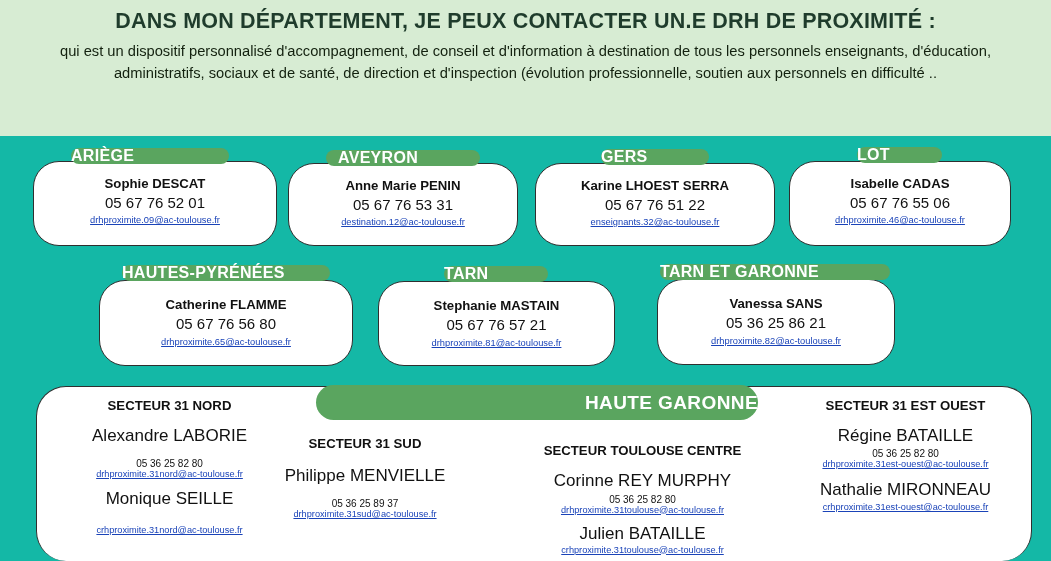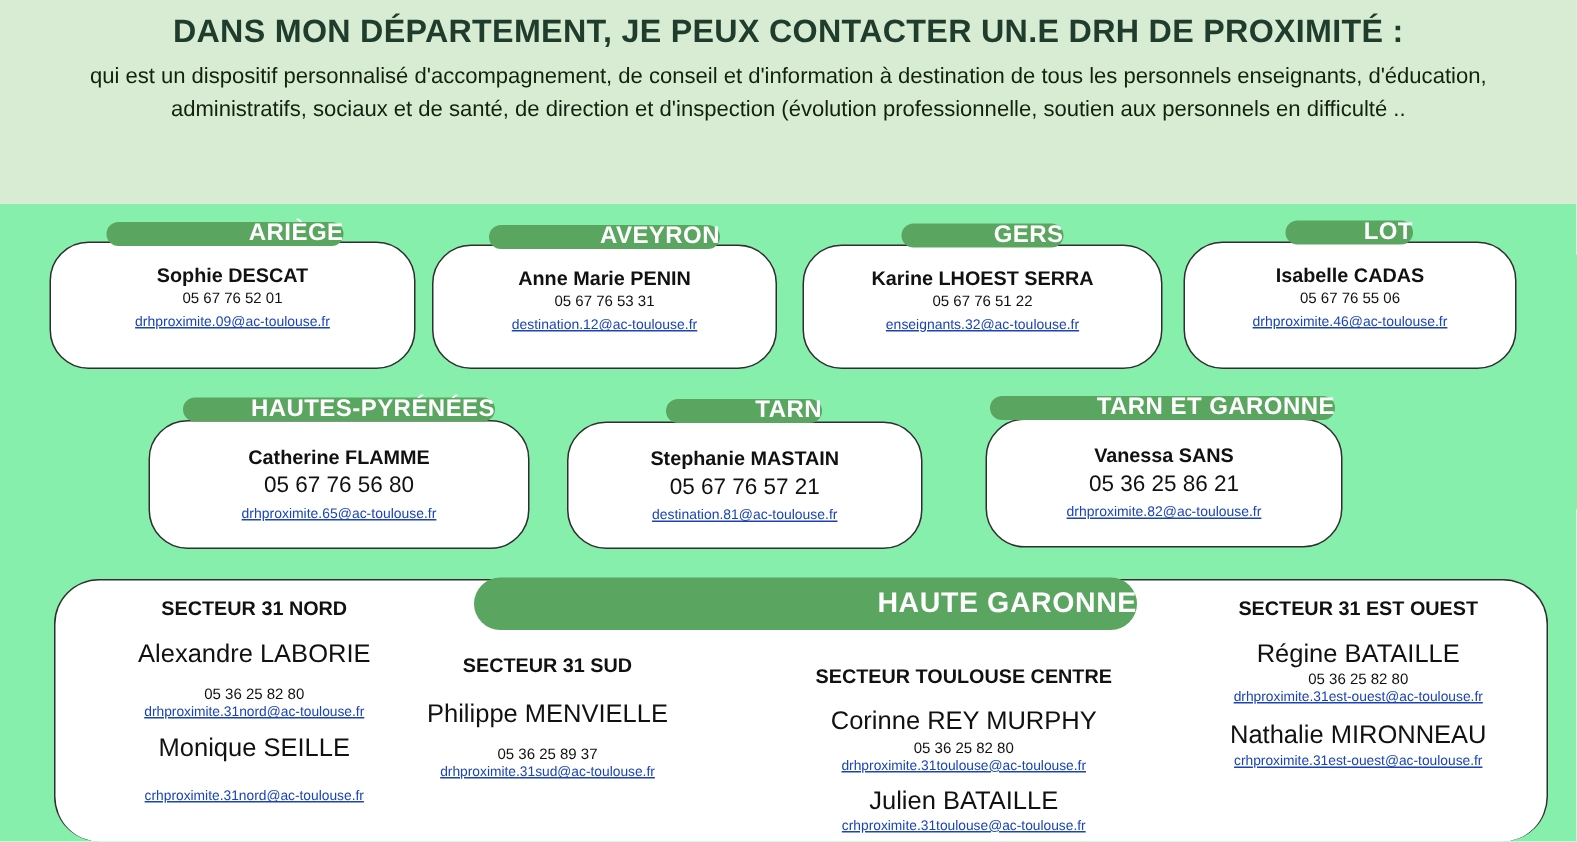--- a/index.html
+++ b/index.html
@@ -6,21 +6,21 @@
   html, body {
     margin: 0; padding: 0;
     width: 1051px; height: 561px;
     background: #ffffff;
     font-family: "Liberation Sans", sans-serif;
     overflow: hidden;
   }
   #page {
     position: relative;
     width: 1051px; height: 561px;
-    background: #86efac;
+    background: #14b8a6;
   }
 
   
   .banner {
     position: absolute;
     left: 0; top: 0;
     width: 1051px; height: 136px;
     background: #d7ecd3;
     padding: 4px 16px 0 16px;
   }
@@ -52,21 +52,21 @@
   .pill {
     position: absolute;
     background: #5aa55f;
     color: #ffffff;
     font-weight: bold;
     border-radius: 17px;
     text-align: center;
     line-height: 1;
     display: flex;
     align-items: center;
-    justify-content: flex-end;
+    justify-content: flex-start;
     letter-spacing: 0.3px;
     z-index: 5;
   }
   .nm {
     text-align: center;
     font-weight: bold;
     color: #111;
   }
   .tel {
     text-align: center;
@@ -75,21 +75,21 @@
   .mail {
     display: block;
     text-align: center;
     color: #1a43b8;
     text-decoration: underline;
     word-break: break-all;
   }
 
   
   .r1 .nm  { font-size: 13.2px; margin-top: 14px; }
-  .r1 .tel { font-size: 10px; margin-top: 3px; }
+  .r1 .tel { font-size: 15px; margin-top: 3px; }
   .r1 .mail{ font-size: 9.3px; margin-top: 4px; }
 
   
   .r2 .nm  { font-size: 13.2px; margin-top: 16px; }
   .r2 .tel { font-size: 15px; margin-top: 3px; }
   .r2 .mail{ font-size: 9.3px; margin-top: 5px; }
 
   
   #hg-card {
     position: absolute;
@@ -190,21 +190,21 @@
     <div class="tel">05 67 76 56 80</div>
     <a class="mail" href="#">drhproximite.65@ac-toulouse.fr</a>
   </div>
   <div class="pill r2" style="left:122px; top:265px; width:208px;">
     <span>HAUTES-PYRÉNÉES</span>
   </div>
 
   <div class="card r2" style="left:378px; top:281px; width:237px; height:85px;">
     <div class="nm">Stephanie MASTAIN</div>
     <div class="tel">05 67 76 57 21</div>
-    <a class="mail" href="#">destination.81@ac-toulouse.fr</a>
+    <a class="mail" href="#">drhproximite.81@ac-toulouse.fr</a>
   </div>
   <div class="pill r2" style="left:444px; top:266px; width:104px;">
     <span>TARN</span>
   </div>
 
   <div class="card r2" style="left:657px; top:279px; width:238px; height:86px;">
     <div class="nm">Vanessa SANS</div>
     <div class="tel">05 36 25 86 21</div>
     <a class="mail" href="#">drhproximite.82@ac-toulouse.fr</a>
   </div>

